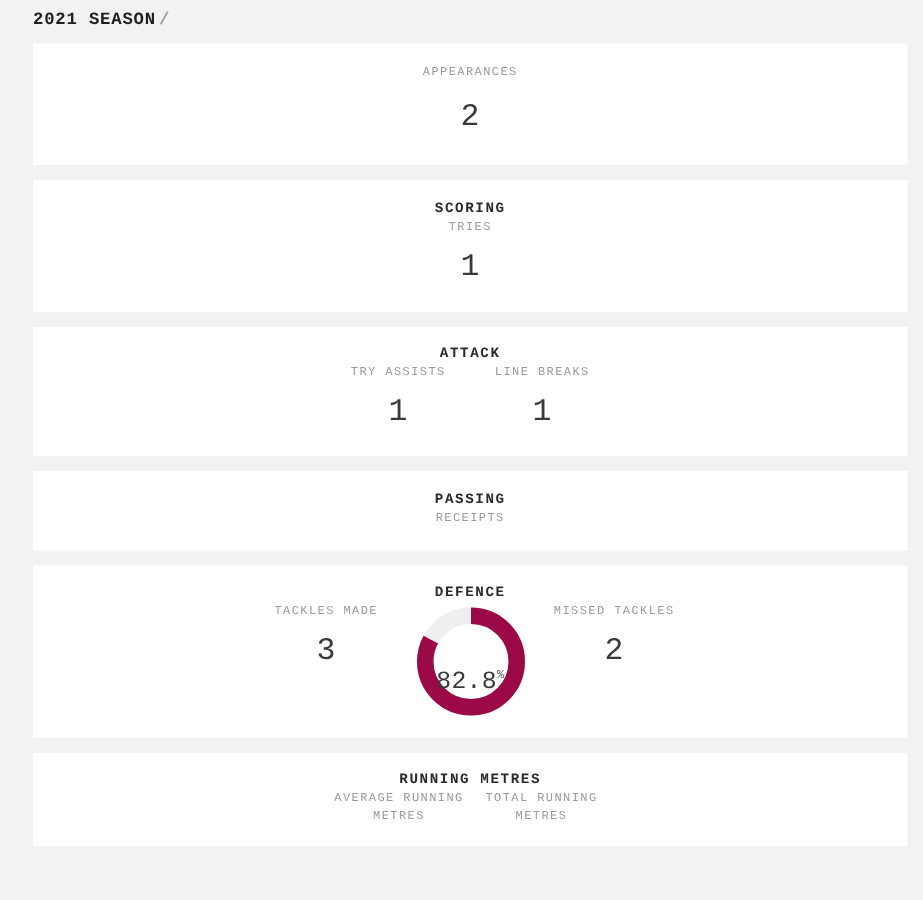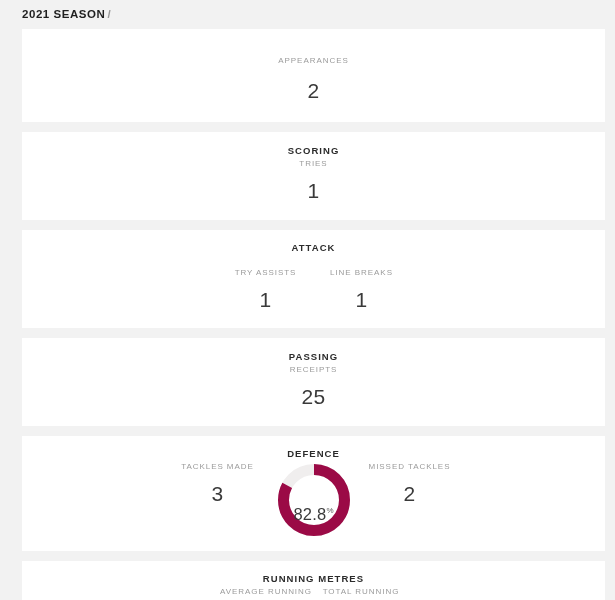--- a/index.html
+++ b/index.html
@@ -12,20 +12,21 @@
     background: #f2f2f2;
     font-family: "Liberation Sans", sans-serif;
     overflow: hidden;
   }
 
   .page {
     width: 615px;
     height: 440px;
     position: relative;
     box-sizing: border-box;
+    font-family: Liberation Mono, monospace;
   }
 
   
   .season-header {
     padding: 7px 0 8px 22px;
     font-size: 11.5px;
     font-weight: bold;
     letter-spacing: 0.55px;
     color: #1f1f1f;
     line-height: 14px;
@@ -85,33 +86,33 @@
     justify-content: center;
     align-items: flex-start;
   }
   .col {
     box-sizing: border-box;
   }
   .col-3 { width: 96px; }
   .col-2 { width: 95px; }
 
   
-  .single .stat-label { margin-top: 14px; }
+  .single .stat-label { margin-top: 2px; }
   .single .stat-value { margin-top: 8px; }
 
   
   .card-appearances { padding: 12px 0 18px 0; }
   .card-appearances .stat-value { margin-top: 10px; }
 
   .card-scoring { padding: 12px 0 16px 0; }
   .card-scoring .stat-label { margin-top: 1px; }
   .card-scoring .stat-value { margin-top: 8px; }
 
   .card-attack { padding: 11px 0 15px 0; }
-  .card-attack .cols { margin-top: 13px; }
+  .card-attack .cols { margin-top: 1px; }
   .card-attack .stat-value { margin-top: 7px; }
 
   .card-passing { padding: 12px 0 16px 0; }
   .card-passing .stat-label { margin-top: 1px; }
   .card-passing .stat-value { margin-top: 8px; }
 
   .card-defence { padding: 11px 0 12px 0; }
   .card-defence .cols { margin-top: 1px; }
   .card-defence .stat-value { margin-top: 7px; }
   .card-defence .col-3 { width: 96px; }
@@ -197,21 +198,20 @@
         <div class="col col-3">
           <div class="stat-label">LINE BREAKS</div>
           <div class="stat-value">1</div>
         </div>
       </div>
     </div>
 
     <div class="card card-passing single">
       <div class="section-title">PASSING</div>
       <div class="stat-label">RECEIPTS</div>
-      <div class="stat-value">25</div>
     </div>
 
     <div class="card card-defence">
       <div class="section-title">DEFENCE</div>
       <div class="cols">
         <div class="col col-3">
           <div class="stat-label">TACKLES MADE</div>
           <div class="stat-value">3</div>
         </div>
         <div class="col col-3">

